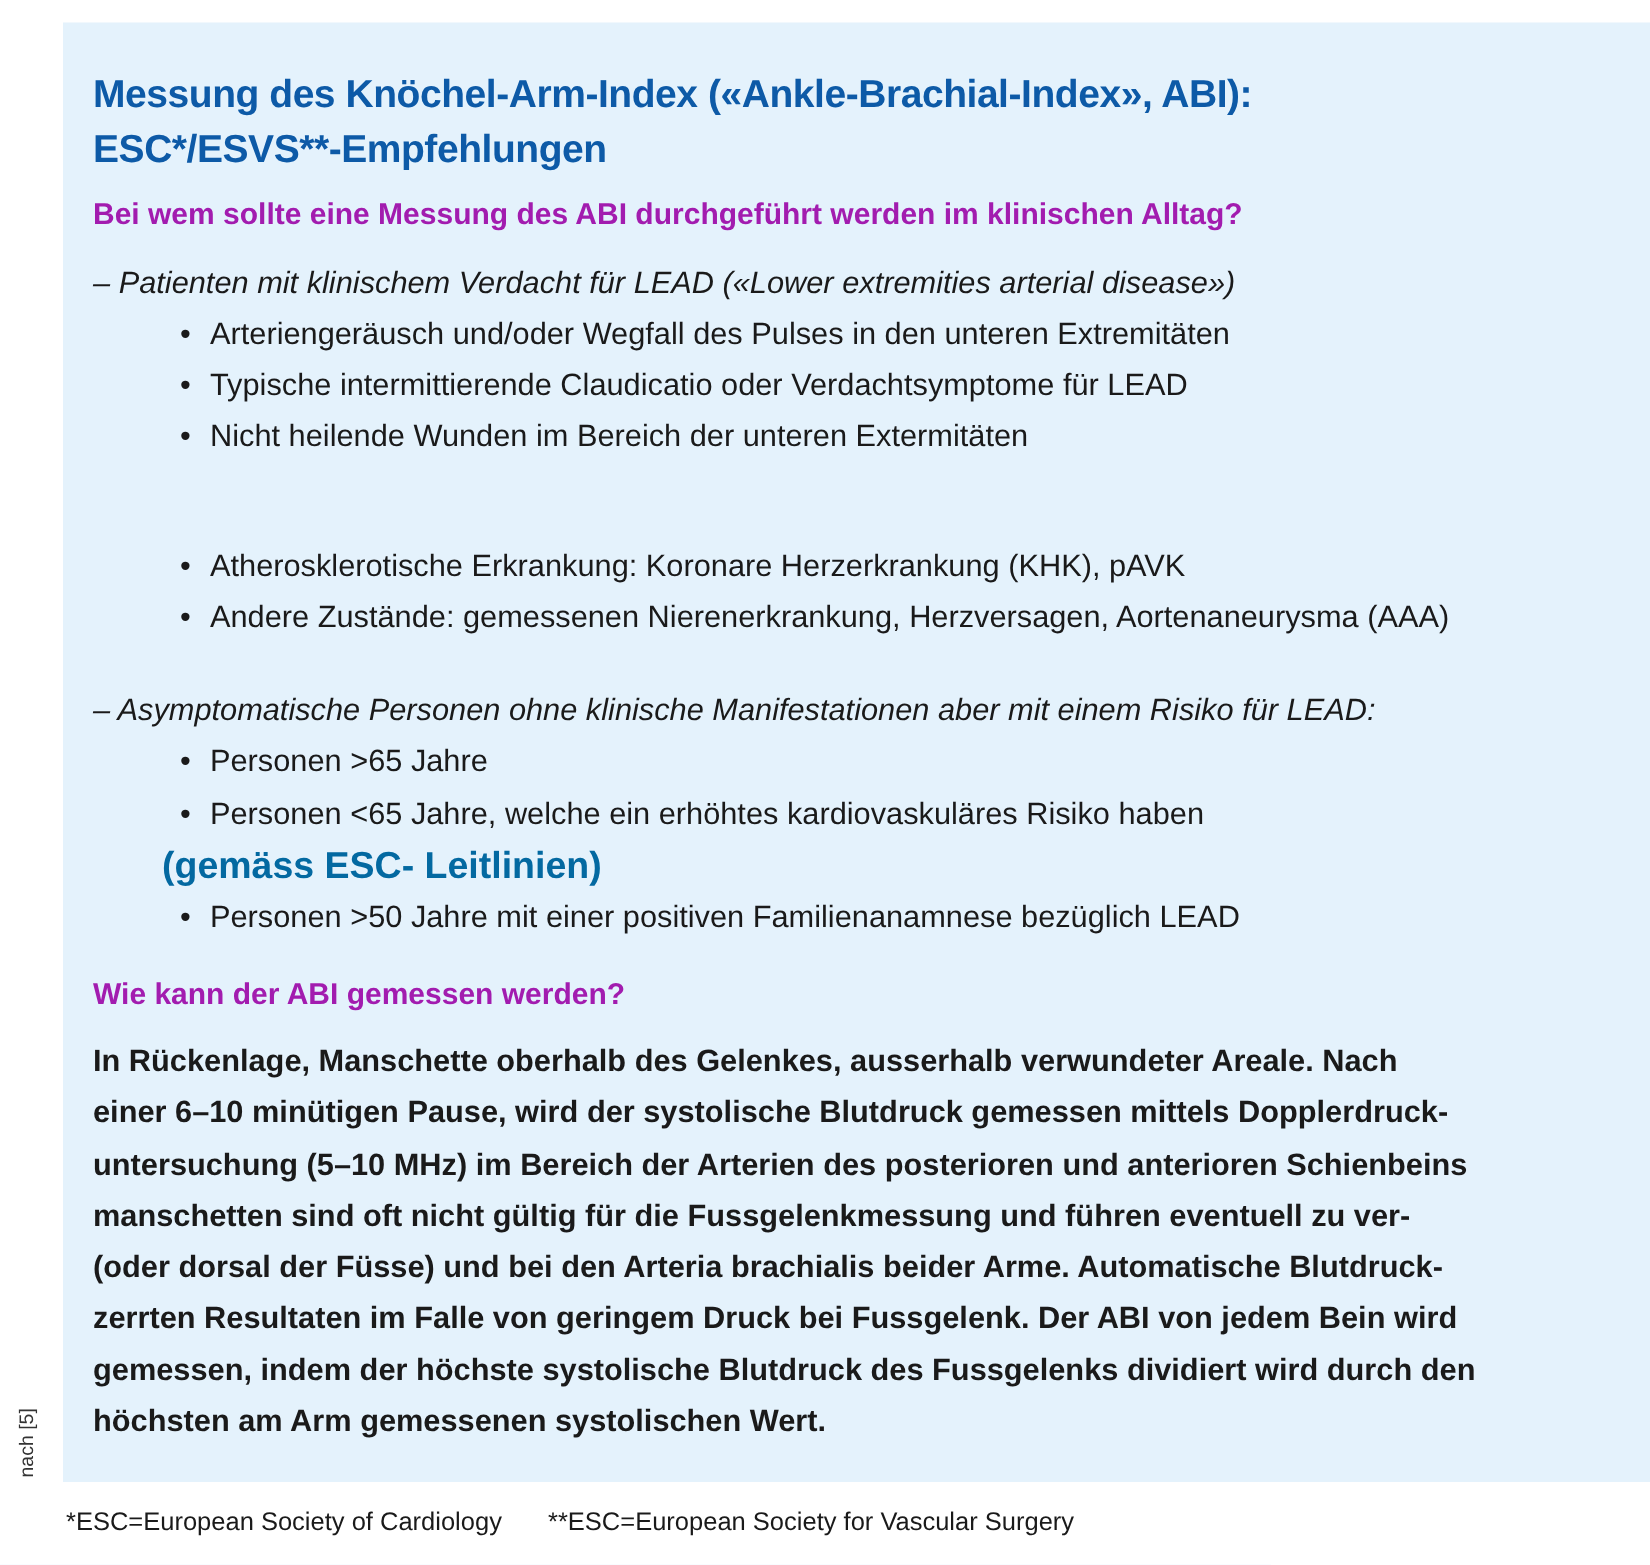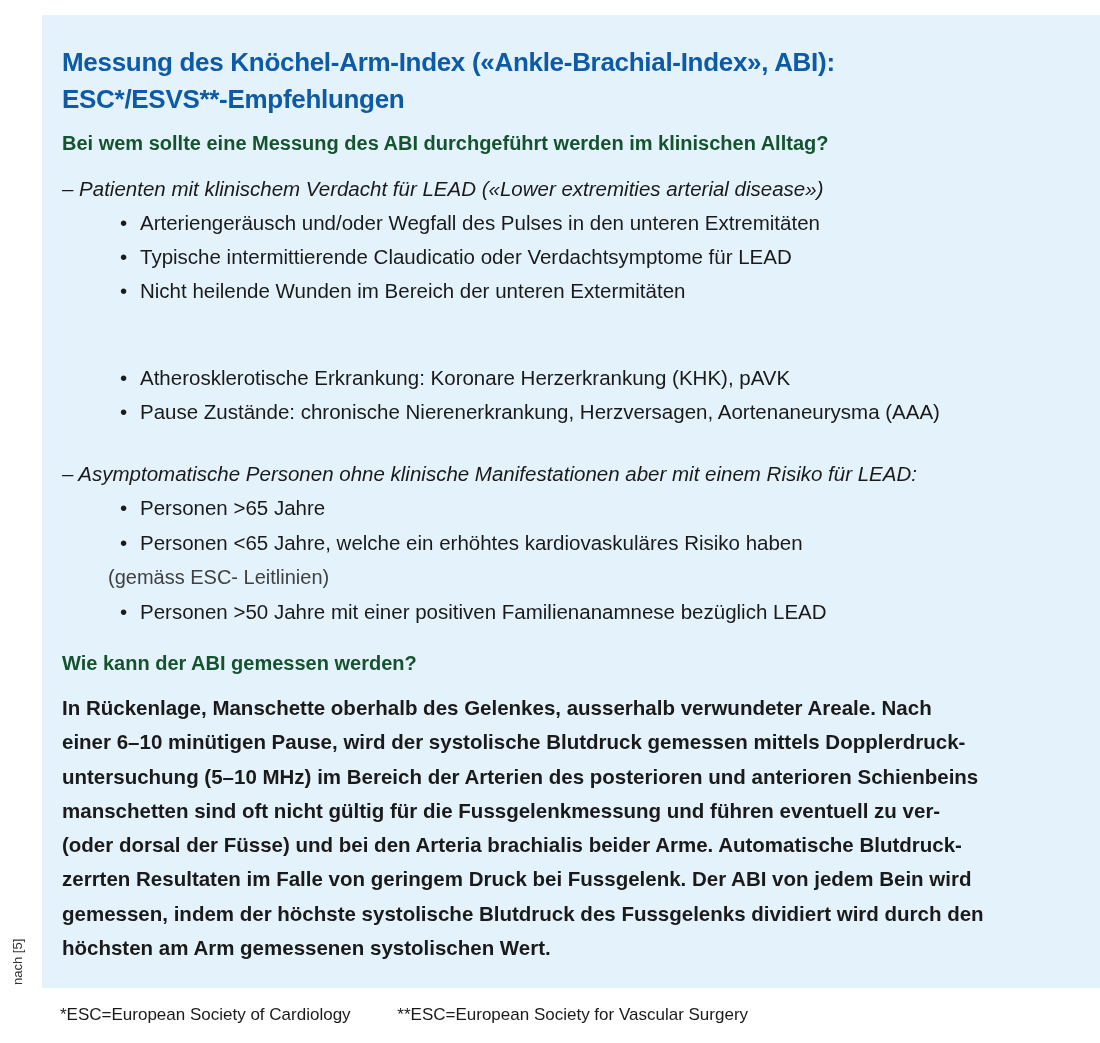--- a/index.html
+++ b/index.html
@@ -3,50 +3,50 @@
 <meta charset="utf-8">
 <style>
   html, body { margin: 0; padding: 0; background: #ffffff; }
   body { width: 1100px; height: 1043px; position: relative; overflow: hidden;
          font-family: "Liberation Sans", sans-serif; color: #1a1a1a; }
   .box { position: absolute; left: 42px; top: 15px; width: 1100px; height: 973px;
          background: #e4f2fc; }
   .title { position: absolute; left: 20px; top: 29px; width: 1020px;
            font-family: "Liberation Sans", sans-serif; font-weight: bold;
            font-size: 26px; line-height: 37px; color: #0d5aa7; letter-spacing: -0.3px; }
-  .h { position: absolute; left: 20px; font-weight: bold; font-size: 20px; line-height: 26px; color: #14532d; }
+  .h { position: absolute; left: 20px; font-weight: bold; font-size: 20px; line-height: 26px; color: #a21caf; }
   .dash { position: absolute; left: 20px; font-style: italic; font-size: 20.5px; line-height: 26px; color: #1a1a1a; white-space: nowrap; }
   .bullet { position: absolute; left: 46px; font-size: 20.5px; line-height: 26px; color: #1a1a1a; white-space: nowrap; margin-left: 32px; }
   .bullet .dot { display: inline-block; width: 20px; }
-  .cont { position: absolute; left: 66px; font-size: 20px; line-height: 26px; color: #404040; white-space: nowrap; }
+  .cont { position: absolute; left: 66px; font-size: 25px; line-height: 26px; color: #0369a1; white-space: nowrap; font-weight: bold; }
   .para { position: absolute; left: 20px; top: 683px; width: 1020px; font-size: 20.5px; line-height: 34.3px; color: #1a1a1a; font-weight: bold; }
   .para div { white-space: nowrap; }
   .side { position: absolute; left: 10px; top: 985px; transform: rotate(-90deg); transform-origin: left top;
           font-size: 13px; color: #333; white-space: nowrap; }
   .foot { position: absolute; left: 44px; top: 1005px; font-size: 17px; color: #1a1a1a; white-space: nowrap; }
-  .foot span { margin-right: 26px; margin-left: 16px; }
+  .foot span { margin-right: 26px; }
 </style>
 </head>
 <body>
 
 <div class="box">
   <div class="title">
     <div>Messung des Knöchel-Arm-Index («Ankle-Brachial-Index», ABI):</div>
     <div>ESC*/ESVS**-Empfehlungen</div>
   </div>
 
   <div class="h" style="top:115px">Bei wem sollte eine Messung des ABI durchgeführt werden im klinischen Alltag?</div>
 
   <div class="dash" style="top:161px">– Patienten mit klinischem Verdacht für LEAD («Lower extremities arterial disease»)</div>
   <div class="bullet" style="top:195px"><span class="dot">•</span><span>Arteriengeräusch und/oder Wegfall des Pulses in den unteren Extremitäten</span></div>
   <div class="bullet" style="top:229px"><span class="dot">•</span><span>Typische intermittierende Claudicatio oder Verdachtsymptome für LEAD</span></div>
   <div class="bullet" style="top:263px"><span class="dot">•</span><span>Nicht heilende Wunden im Bereich der unteren Extermitäten</span></div>
 
   <div class="bullet" style="top:350px"><span class="dot">•</span><span>Atherosklerotische Erkrankung: Koronare Herzerkrankung (KHK), pAVK</span></div>
-  <div class="bullet" style="top:384px"><span class="dot">•</span><span>Pause Zustände: chronische Nierenerkrankung, Herzversagen, Aortenaneurysma (AAA)</span></div>
+  <div class="bullet" style="top:384px"><span class="dot">•</span><span>Andere Zustände: gemessenen Nierenerkrankung, Herzversagen, Aortenaneurysma (AAA)</span></div>
 
   <div class="dash" style="top:446px">– Asymptomatische Personen ohne klinische Manifestationen aber mit einem Risiko für LEAD:</div>
   <div class="bullet" style="top:480px"><span class="dot">•</span><span>Personen &gt;65 Jahre</span></div>
   <div class="bullet" style="top:515px"><span class="dot">•</span><span>Personen &lt;65 Jahre, welche ein erhöhtes kardiovaskuläres Risiko haben</span></div>
   <div class="cont" style="top:549px">(gemäss ESC- Leitlinien)</div>
   <div class="bullet" style="top:584px"><span class="dot">•</span><span>Personen &gt;50 Jahre mit einer positiven Familienanamnese bezüglich LEAD</span></div>
 
   <div class="h" style="top:635px">Wie kann der ABI gemessen werden?</div>
 
   <div class="para" style="top:676px">

